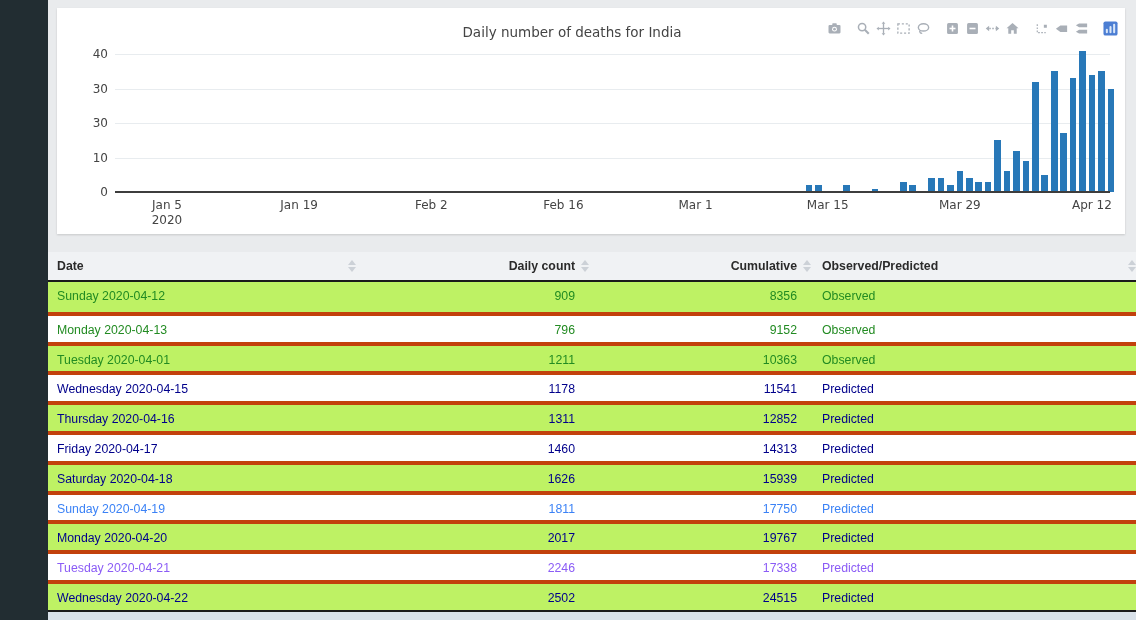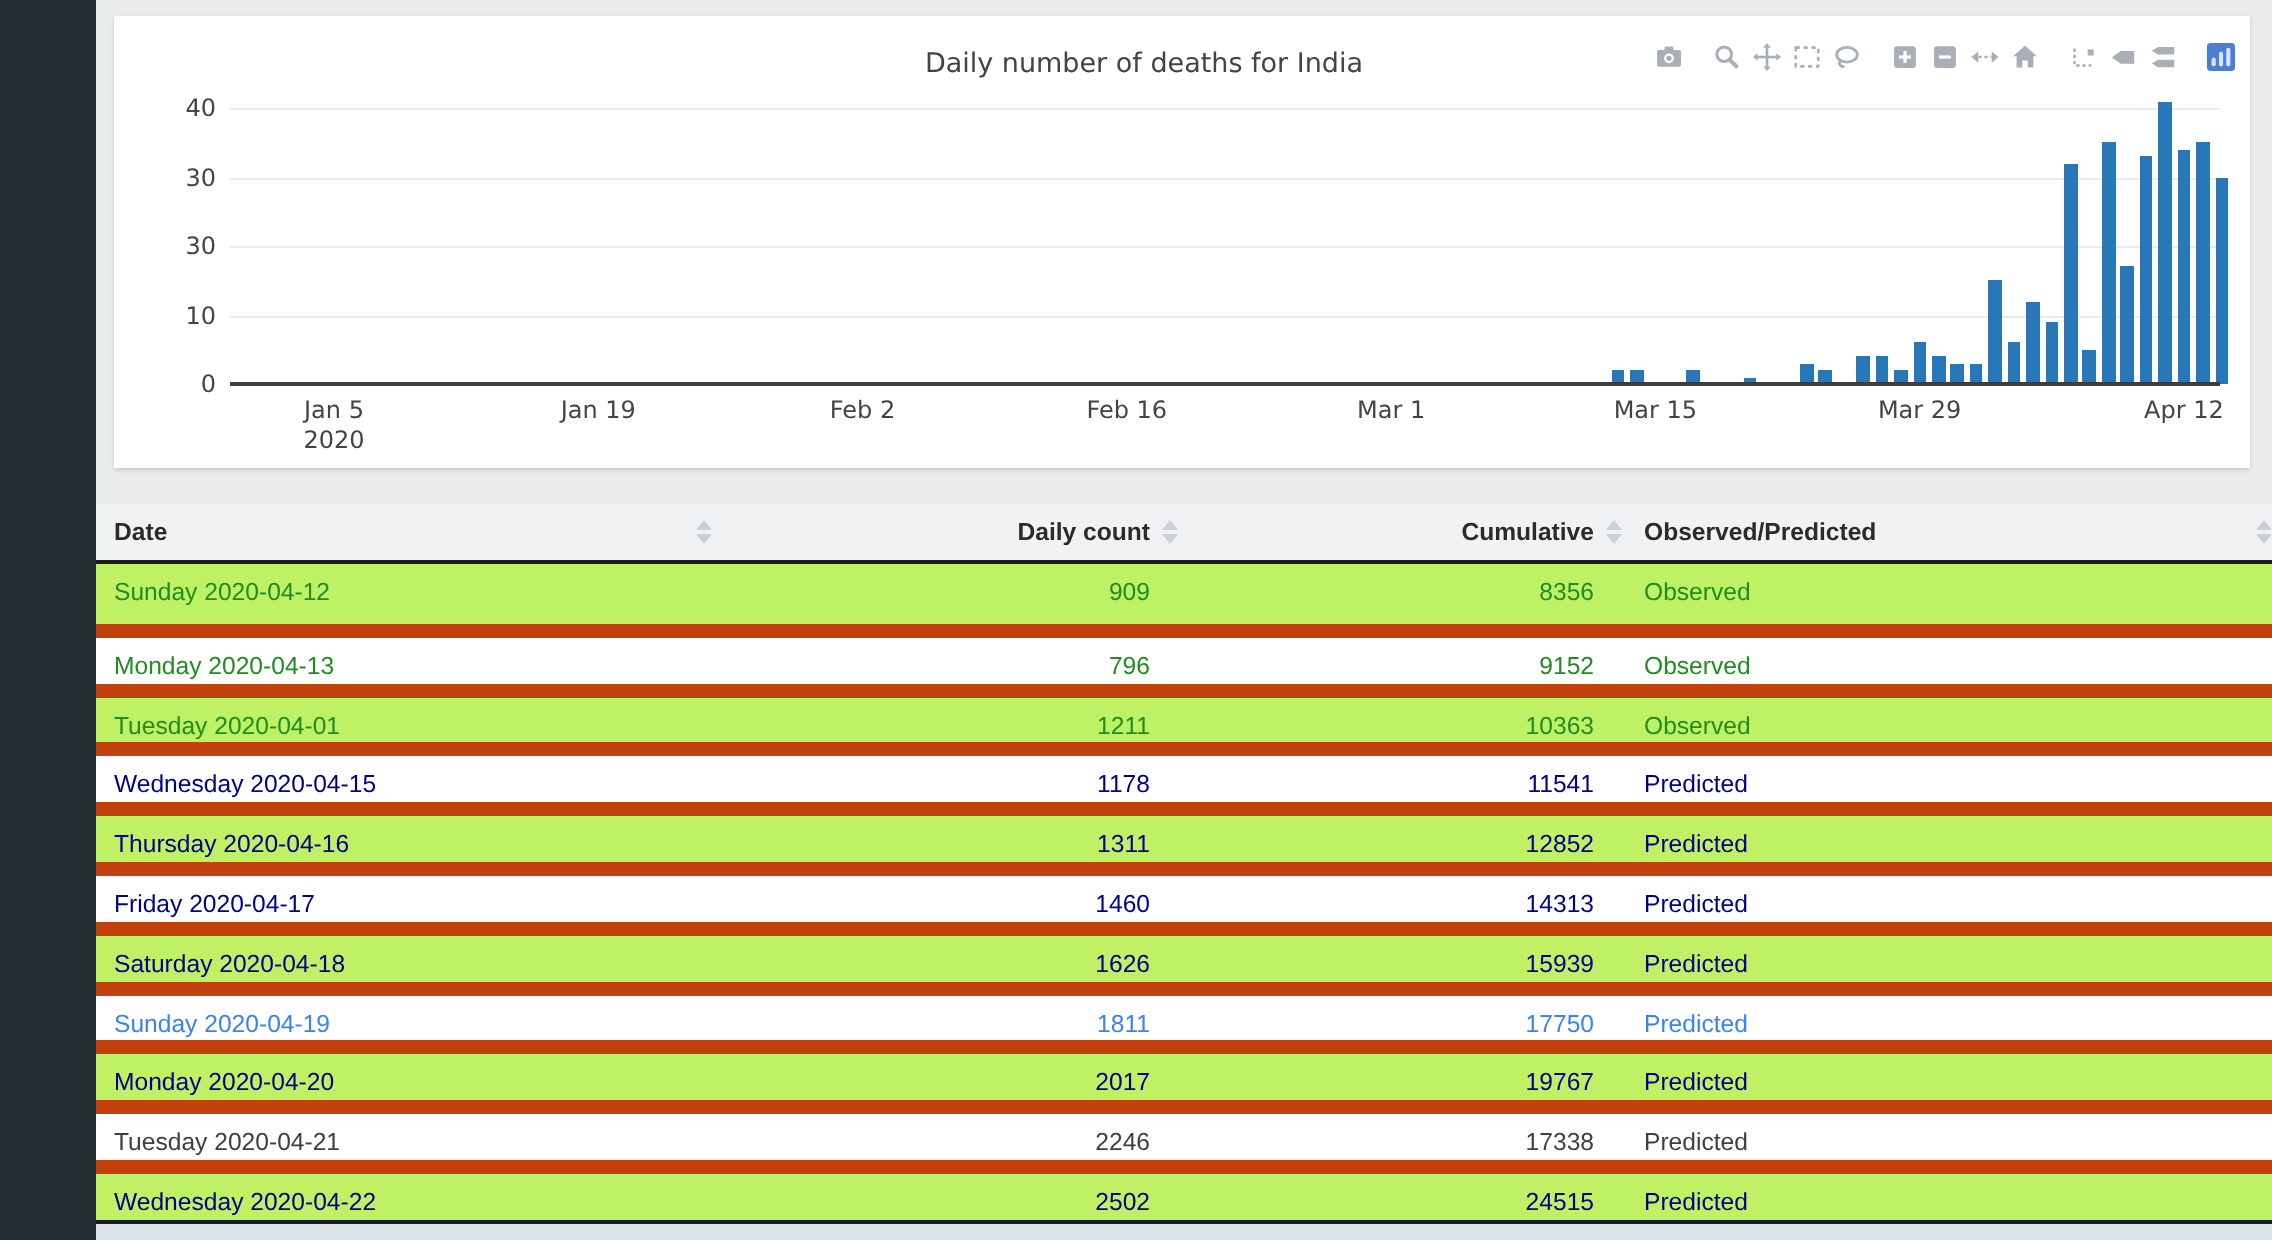--- a/index.html
+++ b/index.html
@@ -32,21 +32,21 @@
   #thead{position:relative;height:30px;background:#f0f2f4;border-bottom:2px solid #1b1b1b;
     font-weight:bold;color:#2b2b2b;box-sizing:border-box;}
   .th{position:absolute;top:0;height:28px;line-height:28px;white-space:nowrap;cursor:pointer;}
   .sort{position:absolute;top:8px;display:flex;flex-direction:column;gap:2px;cursor:pointer;}
   .sort .up{width:0;height:0;border-left:4px solid transparent;border-right:4px solid transparent;border-bottom:5px solid #ccd1d7;}
   .sort .down{width:0;height:0;border-left:4px solid transparent;border-right:4px solid transparent;border-top:5px solid #ccd1d7;}
   #tbody{position:relative;background:#fff;}
   .trow{position:relative;height:29.8px;box-sizing:border-box;cursor:pointer;}
   .trow.odd{background:#bef264;}
   .trow.even{background:#ffffff;}
-  .trow + .trow{border-top:7px solid #c2410c;}
+  .trow + .trow{border-top:4px solid #c2410c;}
   .td{position:absolute;top:0;height:29px;line-height:29px;white-space:nowrap;}
   .td.num{text-align:right;}
   #table-bottom-border{position:absolute;left:48px;top:609.8px;width:1088px;height:2px;background:#1b1b1b;}
   #bottom-strip{position:absolute;left:48px;top:611.8px;width:1088px;height:8.2px;background:#d9e1e9;}
 </style>
 </head>
 <body>
 
 <div id="page">
 
@@ -266,21 +266,21 @@
           <div class="td num" style="right: 561px;">1811</div>
           <div class="td num" style="right: 339px;">17750</div>
           <div class="td" style="left: 774px;">Predicted</div>
         </div>
         <div class="trow odd" style="color: rgb(0, 0, 139);">
           <div class="td" style="left: 9px;">Monday 2020-04-20</div>
           <div class="td num" style="right: 561px;">2017</div>
           <div class="td num" style="right: 339px;">19767</div>
           <div class="td" style="left: 774px;">Predicted</div>
         </div>
-        <div class="trow even" style="color: #404040;">
+        <div class="trow even" style="color: #8b5cf6;">
           <div class="td" style="left: 9px;">Tuesday 2020-04-21</div>
           <div class="td num" style="right: 561px;">2246</div>
           <div class="td num" style="right: 339px;">17338</div>
           <div class="td" style="left: 774px;">Predicted</div>
         </div>
         <div class="trow odd" style="color: rgb(0, 0, 139);">
           <div class="td" style="left: 9px;">Wednesday 2020-04-22</div>
           <div class="td num" style="right: 561px;">2502</div>
           <div class="td num" style="right: 339px;">24515</div>
           <div class="td" style="left: 774px;">Predicted</div>

